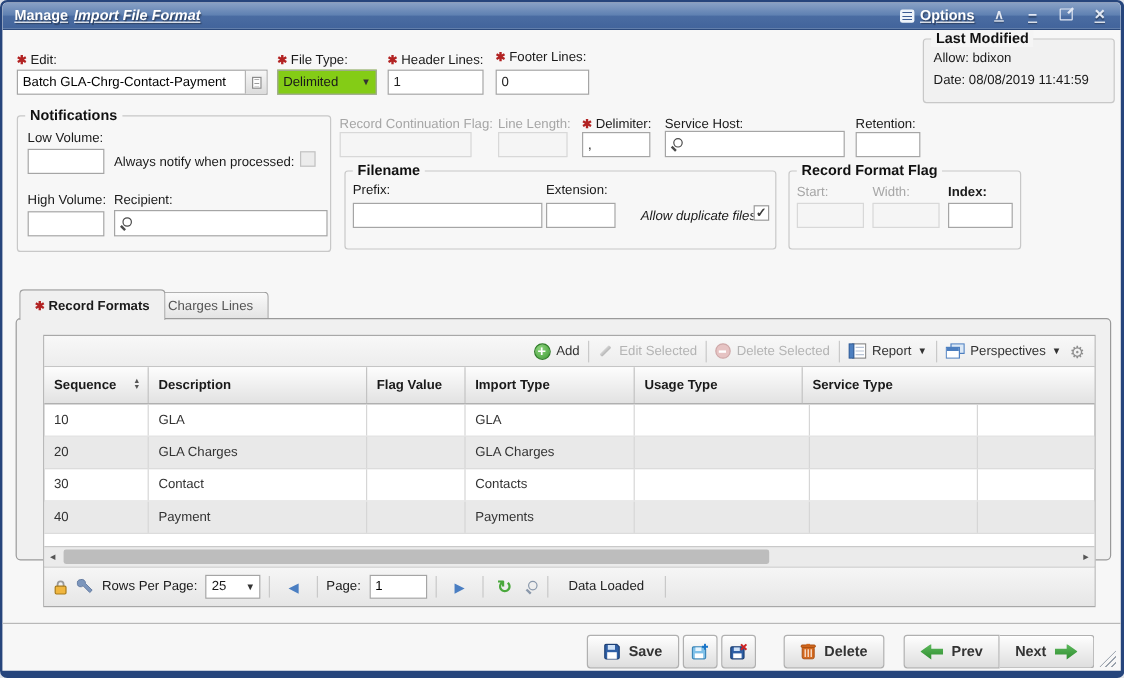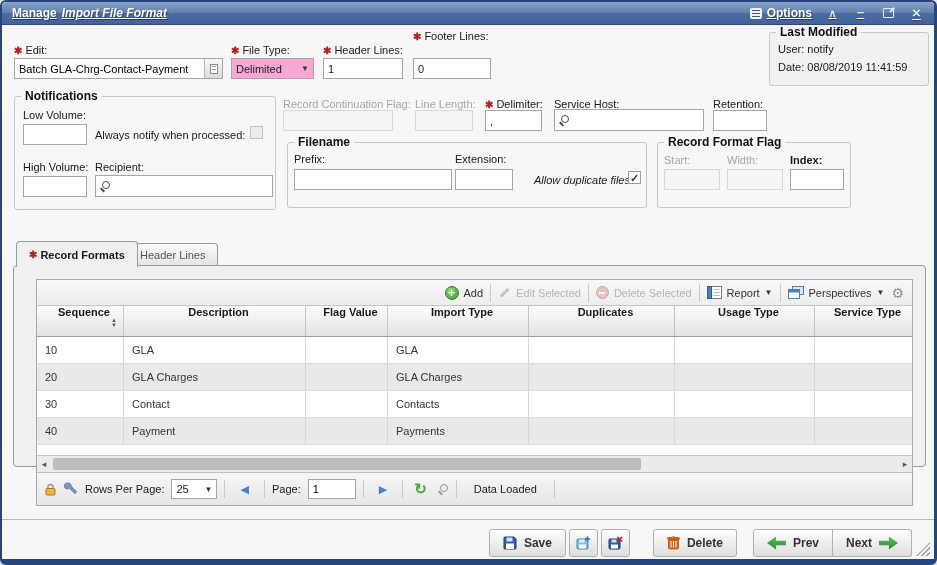--- a/index.html
+++ b/index.html
@@ -26,21 +26,21 @@
   .lbl{position:absolute;white-space:nowrap;color:#1a1a1a;}
   .lbl.dis{color:#a6a6a6;}
   .req{color:#b22222;font-size:10px;margin-right:3px;font-weight:bold;}
   .tb{position:absolute;border:1px solid #a5a5a5;background:#fff;height:21px;font-family:"Liberation Sans",sans-serif;font-size:11px;padding:1px 4px;color:#222;}
   .tb.dis{background:#f5f5f5;border-color:#d8d8d8;}
   .inpwrap{position:absolute;display:flex;border:1px solid #a5a5a5;background:#fff;height:21px;}
   .inpwrap input{flex:1;border:none;outline:none;font-family:"Liberation Sans",sans-serif;font-size:11px;padding:1px 4px;background:transparent;min-width:0;}
   .inp-btn{width:18px;border-left:1px solid #b5b5b5;background:linear-gradient(#f7f7f7,#dcdcdc);display:flex;align-items:center;justify-content:center;cursor:pointer;}
   .mini-doc{position:relative;width:8px;height:10px;background:#fdfdfd;border:1px solid #8a8a8a;}
   .mini-doc::after{content:"";position:absolute;inset:1px;background:repeating-linear-gradient(#9a9a9a 0 1px,transparent 1px 3px);}
-  .sel{position:absolute;display:flex;align-items:center;border:1px solid #a5a5a5;background:#f9a8d4;height:21px;padding:0 4px;cursor:pointer;}
+  .sel{position:absolute;display:flex;align-items:center;border:1px solid #a5a5a5;background:#84cc16;height:21px;padding:0 4px;cursor:pointer;}
   .sel span{flex:1;}
   .sel::after{content:"▼";font-size:8px;color:#333;margin-left:4px;}
   .fs{position:absolute;border:1px solid #c8c8c8;border-radius:3px;}
   .fs-lg{position:absolute;top:-8px;left:6px;background:inherit;padding:0 4px;font-weight:bold;font-size:12px;color:#111;background:#f7f7f7;white-space:nowrap;}
   .cb{position:absolute;width:13px;height:13px;border:1px solid #9a9a9a;background:#fff;display:inline-flex;align-items:center;justify-content:center;cursor:pointer;}
   .cb.dis{background:#ececec;border-color:#c2c2c2;}
   .cb.checked::after{content:"✓";font-size:11px;font-weight:bold;color:#3a3a3a;line-height:0;}
   .mag{display:inline-block;position:relative;width:11px;height:11px;flex:0 0 auto;}
   .mag::before{content:"";position:absolute;top:0;right:1px;width:6px;height:6px;border:1.5px solid #4a4a4a;border-radius:50%;}
   .mag::after{content:"";position:absolute;left:0;bottom:1px;width:5px;height:2px;background:#4a4a4a;transform:rotate(45deg);}
@@ -63,21 +63,21 @@
   .ico-add{width:14px;height:14px;border-radius:50%;background:radial-gradient(circle at 35% 30%,#8ed47e,#3f9c35);border:1px solid #2f7c28;color:#fff;display:inline-flex;align-items:center;justify-content:center;}
   .ico-add::before{content:"+";font-size:12px;font-weight:bold;line-height:0;}
   .ico-pencil{width:13px;height:13px;position:relative;}
   .ico-pencil::before{content:"";position:absolute;left:1px;top:5px;width:11px;height:3px;background:linear-gradient(#d6d6d6,#b5b5b5);transform:rotate(-45deg);border-radius:1px;}
   .ico-minus{width:13px;height:13px;border-radius:50%;background:#e6c3c3;border:1px solid #cfa8a8;position:relative;}
   .ico-minus::before{content:"";position:absolute;left:2.5px;top:5px;width:6px;height:2px;background:#fff;}
   .ico-gear::before{content:"⚙";font-size:14px;color:#8f8f8f;}
 
   
   .gheader{height:31px;flex:0 0 auto;display:flex;background:linear-gradient(#fdfdfd,#e2e2e2);border-bottom:1px solid #9f9f9f;font-weight:bold;color:#1a1a1a;}
-  .hcell{display:flex;align-items:center;padding-left:8px;border-right:1px solid #c3c3c3;overflow:hidden;white-space:nowrap;flex-direction:column;}
+  .hcell{display:flex;align-items:center;padding-left:8px;border-right:1px solid #c3c3c3;overflow:hidden;white-space:nowrap;}
   .hcell:last-child{border-right:none;flex:1;}
   .grow{height:27px;flex:0 0 auto;display:flex;border-bottom:1px solid #dcdcdc;}
   .grow.alt{background:#e9e9e9;}
   .gcell{display:flex;align-items:center;padding-left:8px;border-right:1px solid #d6d6d6;color:#333;overflow:hidden;white-space:nowrap;}
   .gcell:last-child{border-right:none;flex:1;}
   .c0{width:87px;flex:0 0 87px;}
   .c1{width:182px;flex:0 0 182px;}
   .c2{width:82px;flex:0 0 82px;}
   .c3{width:141px;flex:0 0 141px;}
   .c4{width:146px;flex:0 0 146px;}
@@ -156,26 +156,26 @@
   </div>
 
   <div class="lbl" style="left:229px;top:42px;"><span class="req">✱</span><span>File Type:</span></div>
   <div class="sel" style="left:229px;top:56px;width:83px;">
       <span>Delimited</span>
     </div>
 
   <div class="lbl" style="left:321px;top:42px;"><span class="req">✱</span><span>Header Lines:</span></div>
   <input class="tb" style="left: 321px; top: 56px; width: 80px;" value="1">
 
-  <div class="lbl" style="left:411px;top:28px;text-align:center;"><span class="req">✱</span><span>Footer Lines:</span></div>
+  <div class="lbl" style="left:411px;top:40px;text-align:center;"><span class="req">✱</span><span>Footer Lines:</span></div>
   <input class="tb" style="left: 411px; top: 56px; width: 78px;" value="0">
 
   <fieldset class="fs" style="left:765px;top:30px;width:160px;height:54px;background:#f1f1f1;">
     <span class="fs-lg" style="background:#f5f5f5;">Last Modified</span>
-    <div style="position:absolute;left:8px;top:10px;">User: notify</div>
+    <div style="position:absolute;left:8px;top:10px;">Allow: bdixon</div>
     <div style="position:absolute;left:8px;top:28px;">Date: 08/08/2019 11:41:59</div>
   </fieldset>
 
   <div class="lbl dis" style="left:281px;top:96px;">Record Continuation Flag:</div>
   <input class="tb dis" style="left: 281px; top: 108px; width: 110px;" disabled="" value="">
 
   <div class="lbl dis" style="left:413px;top:96px;">Line Length:</div>
   <input class="tb dis" style="left: 413px; top: 108px; width: 58px;" disabled="" value="">
 
   <div class="lbl" style="left:483px;top:96px;"><span class="req">✱</span><span>Delimiter:</span></div>
@@ -223,21 +223,21 @@
     <input class="tb dis" style="left: 69px; top: 26px; width: 56px;" disabled="" value="">
     <div class="lbl" style="left:132px;top:11px;font-weight:bold;">Index:</div>
     <input class="tb" style="left: 132px; top: 26px; width: 54px;" value="">
   </fieldset>
 
   <div class="tab active" style="left:14px;top:239px;height:26px;">
     <span class="req">✱</span>
     <span>Record Formats</span>
   </div>
   <div class="tab inactive" style="left:125px;top:241px;height:23px;">
-    <span>Header Lines</span>
+    <span>Charges Lines</span>
   </div>
 
   <div class="panel">
     <div class="gridwrap">
 
       <div class="toolbar">
         <span class="tbtn">
           <span class="ico-add"></span>
           <span>Add</span>
         </span>
@@ -284,23 +284,20 @@
             <span class="sort"></span>
           </div>
         <div class="hcell c1">
             <span>Description</span>
           </div>
         <div class="hcell c2">
             <span>Flag Value</span>
           </div>
         <div class="hcell c3">
             <span>Import Type</span>
-          </div>
-        <div class="hcell c4">
-            <span>Duplicates</span>
           </div>
         <div class="hcell c5">
             <span>Usage Type</span>
           </div>
         <div class="hcell">
             <span>Service Type</span>
           </div>
       </div>
 
       <div class="grow">

